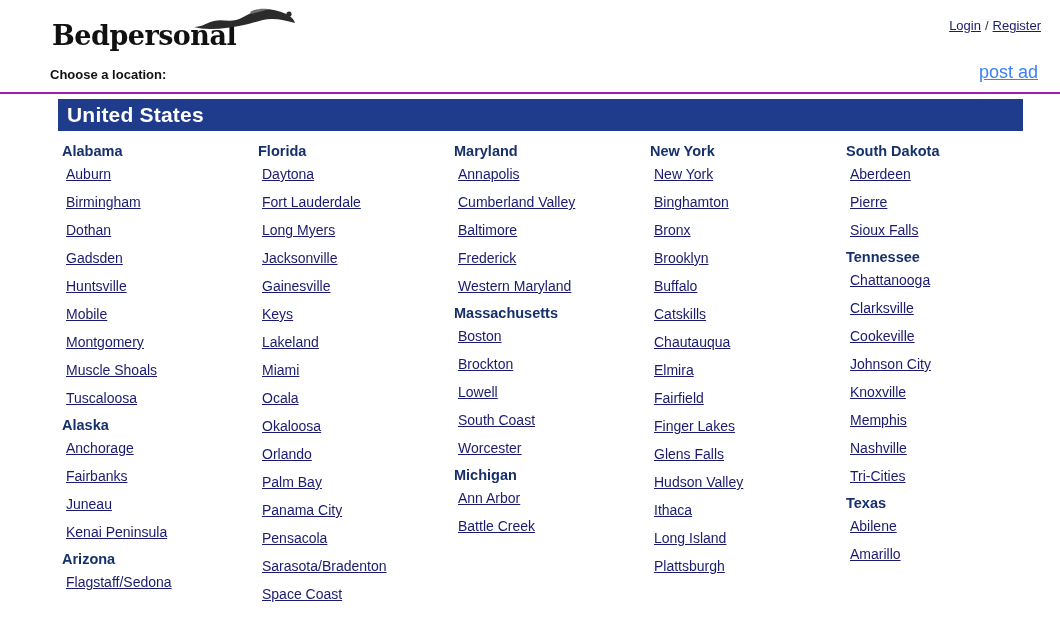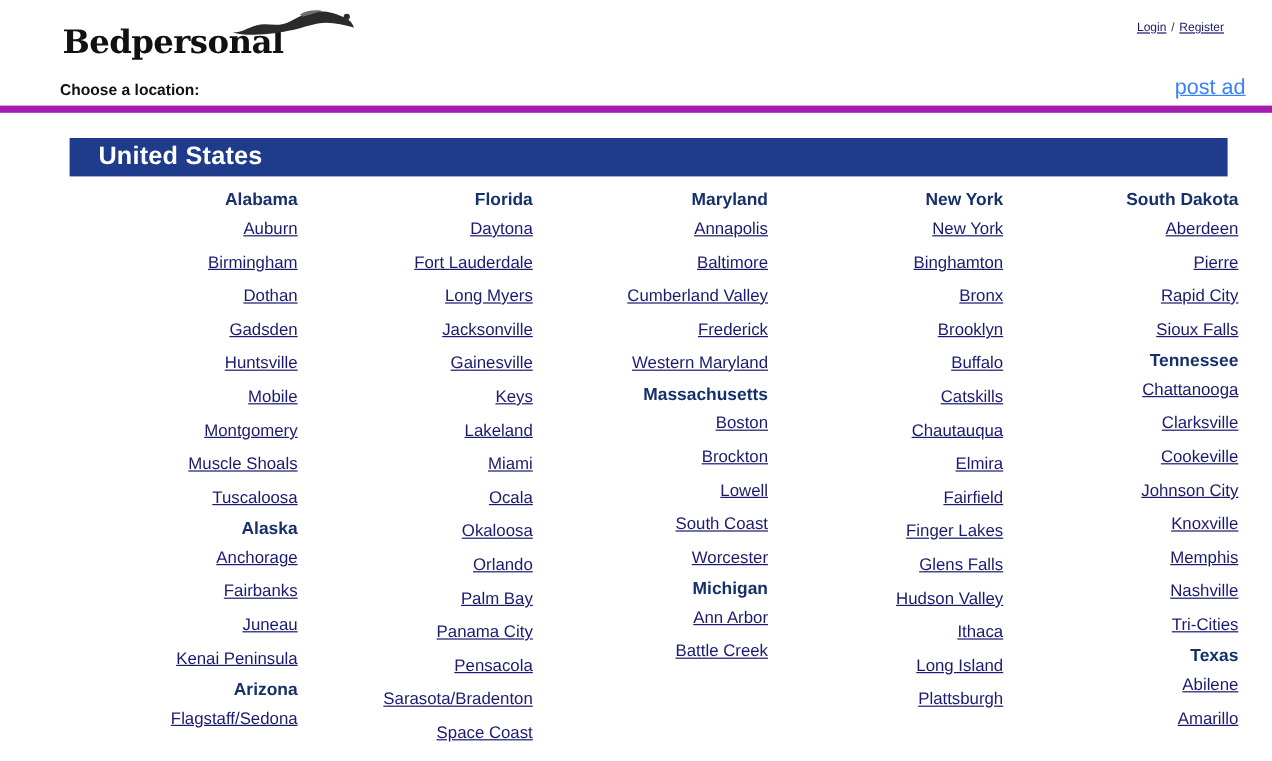--- a/index.html
+++ b/index.html
@@ -45,42 +45,42 @@
   }
   .logo-mark {
     position: absolute;
     left: 140px;
     top: 0px;
     width: 105px;
     height: 26px;
   }
   .auth-links {
     position: absolute;
-    right: 40px;
+    right: 19px;
     top: 18px;
-    font-size: 10px;
+    font-size: 13px;
     color: #1a1a6e;
     white-space: nowrap;
   }
   .auth-links a {
     color: #1a1a6e;
     text-decoration: underline;
   }
   .auth-sep {
     color: #333;
     text-decoration: none;
     margin: 0 4px;
     display: inline-block;
   }
 
   
   .subheader {
     position: relative;
     height: 32px;
-    border-bottom: 6px solid #a21caf;
+    border-bottom: 2px solid #a21caf;
     padding: 0 8px;
   }
   .choose-loc {
     position: absolute;
     left: 50px;
     top: 5px;
     font-size: 13px;
     font-weight: 700;
     color: #111111;
   }
@@ -89,41 +89,40 @@
     right: 22px;
     top: 0px;
     font-size: 18px;
     color: #3b82f6;
     text-decoration: underline;
     font-weight: 400;
   }
 
   
   .banner {
-    margin: 21px 37px 0 58px;
+    margin: 5px 37px 0 58px;
     background: #1f3b8c;
     color: #ffffff;
     height: 32px;
     line-height: 32px;
-    padding-left: 24px;
+    padding-left: 9px;
     font-size: 21px;
     font-weight: 700;
     letter-spacing: 0.2px;
   }
 
   
   .columns {
     display: flex;
     margin: 12px 0 0 52px;
     width: 1008px;
   }
   .col {
     width: 196px;
     flex: 0 0 196px;
-    text-align: right;
   }
   .state {
     font-size: 14.5px;
     font-weight: 700;
     color: #16306b;
     margin: 10px 0 6px 10px;
   }
   .col > .state:first-child { margin-top: 0; }
   .city {
     display: block;
@@ -197,22 +196,22 @@
         <a class="city" href="#">Orlando</a>
         <a class="city" href="#">Palm Bay</a>
         <a class="city" href="#">Panama City</a>
         <a class="city" href="#">Pensacola</a>
         <a class="city" href="#">Sarasota/Bradenton</a>
         <a class="city" href="#">Space Coast</a>
       </div>
       <div class="col">
         <div class="state">Maryland</div>
         <a class="city" href="#">Annapolis</a>
+        <a class="city" href="#">Cumberland Valley</a>
         <a class="city" href="#">Baltimore</a>
-        <a class="city" href="#">Cumberland Valley</a>
         <a class="city" href="#">Frederick</a>
         <a class="city" href="#">Western Maryland</a>
         <div class="state">Massachusetts</div>
         <a class="city" href="#">Boston</a>
         <a class="city" href="#">Brockton</a>
         <a class="city" href="#">Lowell</a>
         <a class="city" href="#">South Coast</a>
         <a class="city" href="#">Worcester</a>
         <div class="state">Michigan</div>
         <a class="city" href="#">Ann Arbor</a>
@@ -233,21 +232,20 @@
         <a class="city" href="#">Glens Falls</a>
         <a class="city" href="#">Hudson Valley</a>
         <a class="city" href="#">Ithaca</a>
         <a class="city" href="#">Long Island</a>
         <a class="city" href="#">Plattsburgh</a>
       </div>
       <div class="col">
         <div class="state">South Dakota</div>
         <a class="city" href="#">Aberdeen</a>
         <a class="city" href="#">Pierre</a>
-        <a class="city" href="#">Rapid City</a>
         <a class="city" href="#">Sioux Falls</a>
         <div class="state">Tennessee</div>
         <a class="city" href="#">Chattanooga</a>
         <a class="city" href="#">Clarksville</a>
         <a class="city" href="#">Cookeville</a>
         <a class="city" href="#">Johnson City</a>
         <a class="city" href="#">Knoxville</a>
         <a class="city" href="#">Memphis</a>
         <a class="city" href="#">Nashville</a>
         <a class="city" href="#">Tri-Cities</a>

